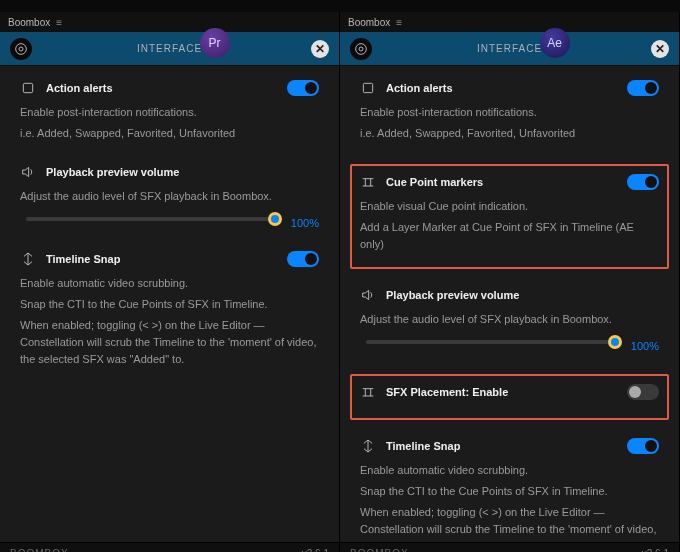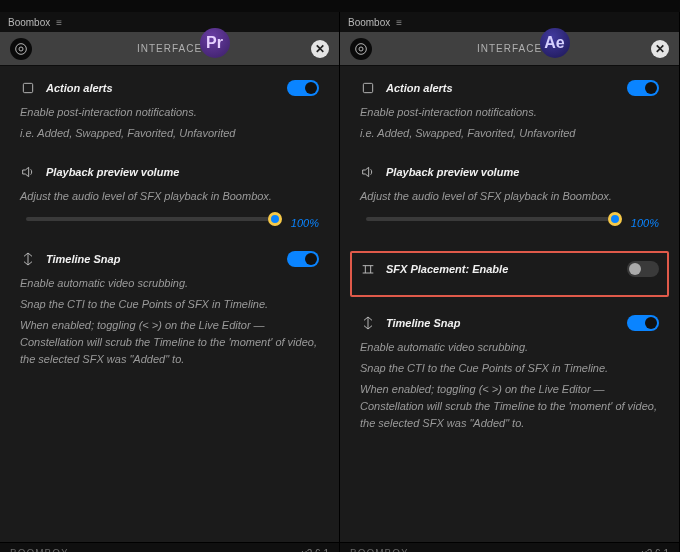--- a/index.html
+++ b/index.html
@@ -30,21 +30,21 @@
     font-size: 10px;
     color: #b8b8b8;
   }
   .titlebar .menu-icon { margin-left: 6px; color: #888; }
   .header {
     height: 34px;
     display: flex;
     align-items: center;
     padding: 0 10px;
     position: relative;
-    background: #404040;
+    background: #0c4a6e;
     border-bottom: 1px solid #0d0d0d;
   }
   .header .logo {
     width: 22px; height: 22px;
     border-radius: 50%;
     background: #0a0a0a;
     display:flex;align-items:center;justify-content:center;
     color:#6aa0d8;
   }
   .header .title {
@@ -57,38 +57,37 @@
     pointer-events: none;
   }
   .header .app-badge {
     position: absolute;
     left: 50%;
     transform: translateX(30px);
     top: -4px;
     width: 30px; height: 30px;
     border-radius: 50%;
     display:flex;align-items:center;justify-content:center;
-    font-size: 16px;
-    font-weight: 700;
+    font-size: 12px;
+    font-weight: 400;
   }
   .badge-pr { background: radial-gradient(circle at 40% 30%, #6a3ea3, #3a1e66); color:#e6d0ff; }
   .badge-ae { background: radial-gradient(circle at 40% 30%, #423a9e, #1c1654); color:#d6d0ff; }
   .header .close {
     margin-left:auto;
     width:18px;height:18px;border-radius:50%;
     background:#e4e4e4;color:#222;
     display:flex;align-items:center;justify-content:center;
     font-size:12px;font-weight:bold;
     cursor:pointer;
   }
   .content {
     flex:1;
     overflow-y:auto;
     padding: 14px 16px 4px 16px;
-    font-style: italic;
   }
   .section {
     margin-bottom: 22px;
     padding: 0 4px;
   }
   .section.highlighted {
     border: 2px solid #e05a4a;
     border-radius: 2px;
     padding: 8px 8px 10px 8px;
     margin-left: -6px; margin-right:-6px;
@@ -257,20 +256,35 @@
           </span>
         <span class="sec-title">Action alerts</span>
         <span class="toggle on">
             <span class="knob"></span>
           </span>
       </div>
       <div class="desc">Enable post-interaction notifications.</div>
       <div class="desc sub">i.e. Added, Swapped, Favorited, Unfavorited</div>
     </div>
 
+    <div class="section highlighted">
+      <div class="sec-head">
+        <span class="icon">
+            <svg viewBox="0 0 24 24">
+              <path d="M4 18h16M8 18V7m8 11V7M4 7h16"></path>
+            </svg>
+          </span>
+        <span class="sec-title">Cue Point markers</span>
+        <span class="toggle on">
+            <span class="knob"></span>
+          </span>
+      </div>
+      <div class="desc">Enable visual Cue point indication.</div>
+      <div class="desc sub">Add a Layer Marker at Cue Point of SFX in Timeline (AE only)</div>
+    </div>
 
     <div class="section">
       <div class="sec-head">
         <span class="icon">
             <svg viewBox="0 0 24 24">
               <path d="M4 9v6h4l5 4V5L8 9H4z"></path>
               <path d="M16 8c2 2 2 6 0 8"></path>
             </svg>
           </span>
         <span class="sec-title">Playback preview volume</span>

